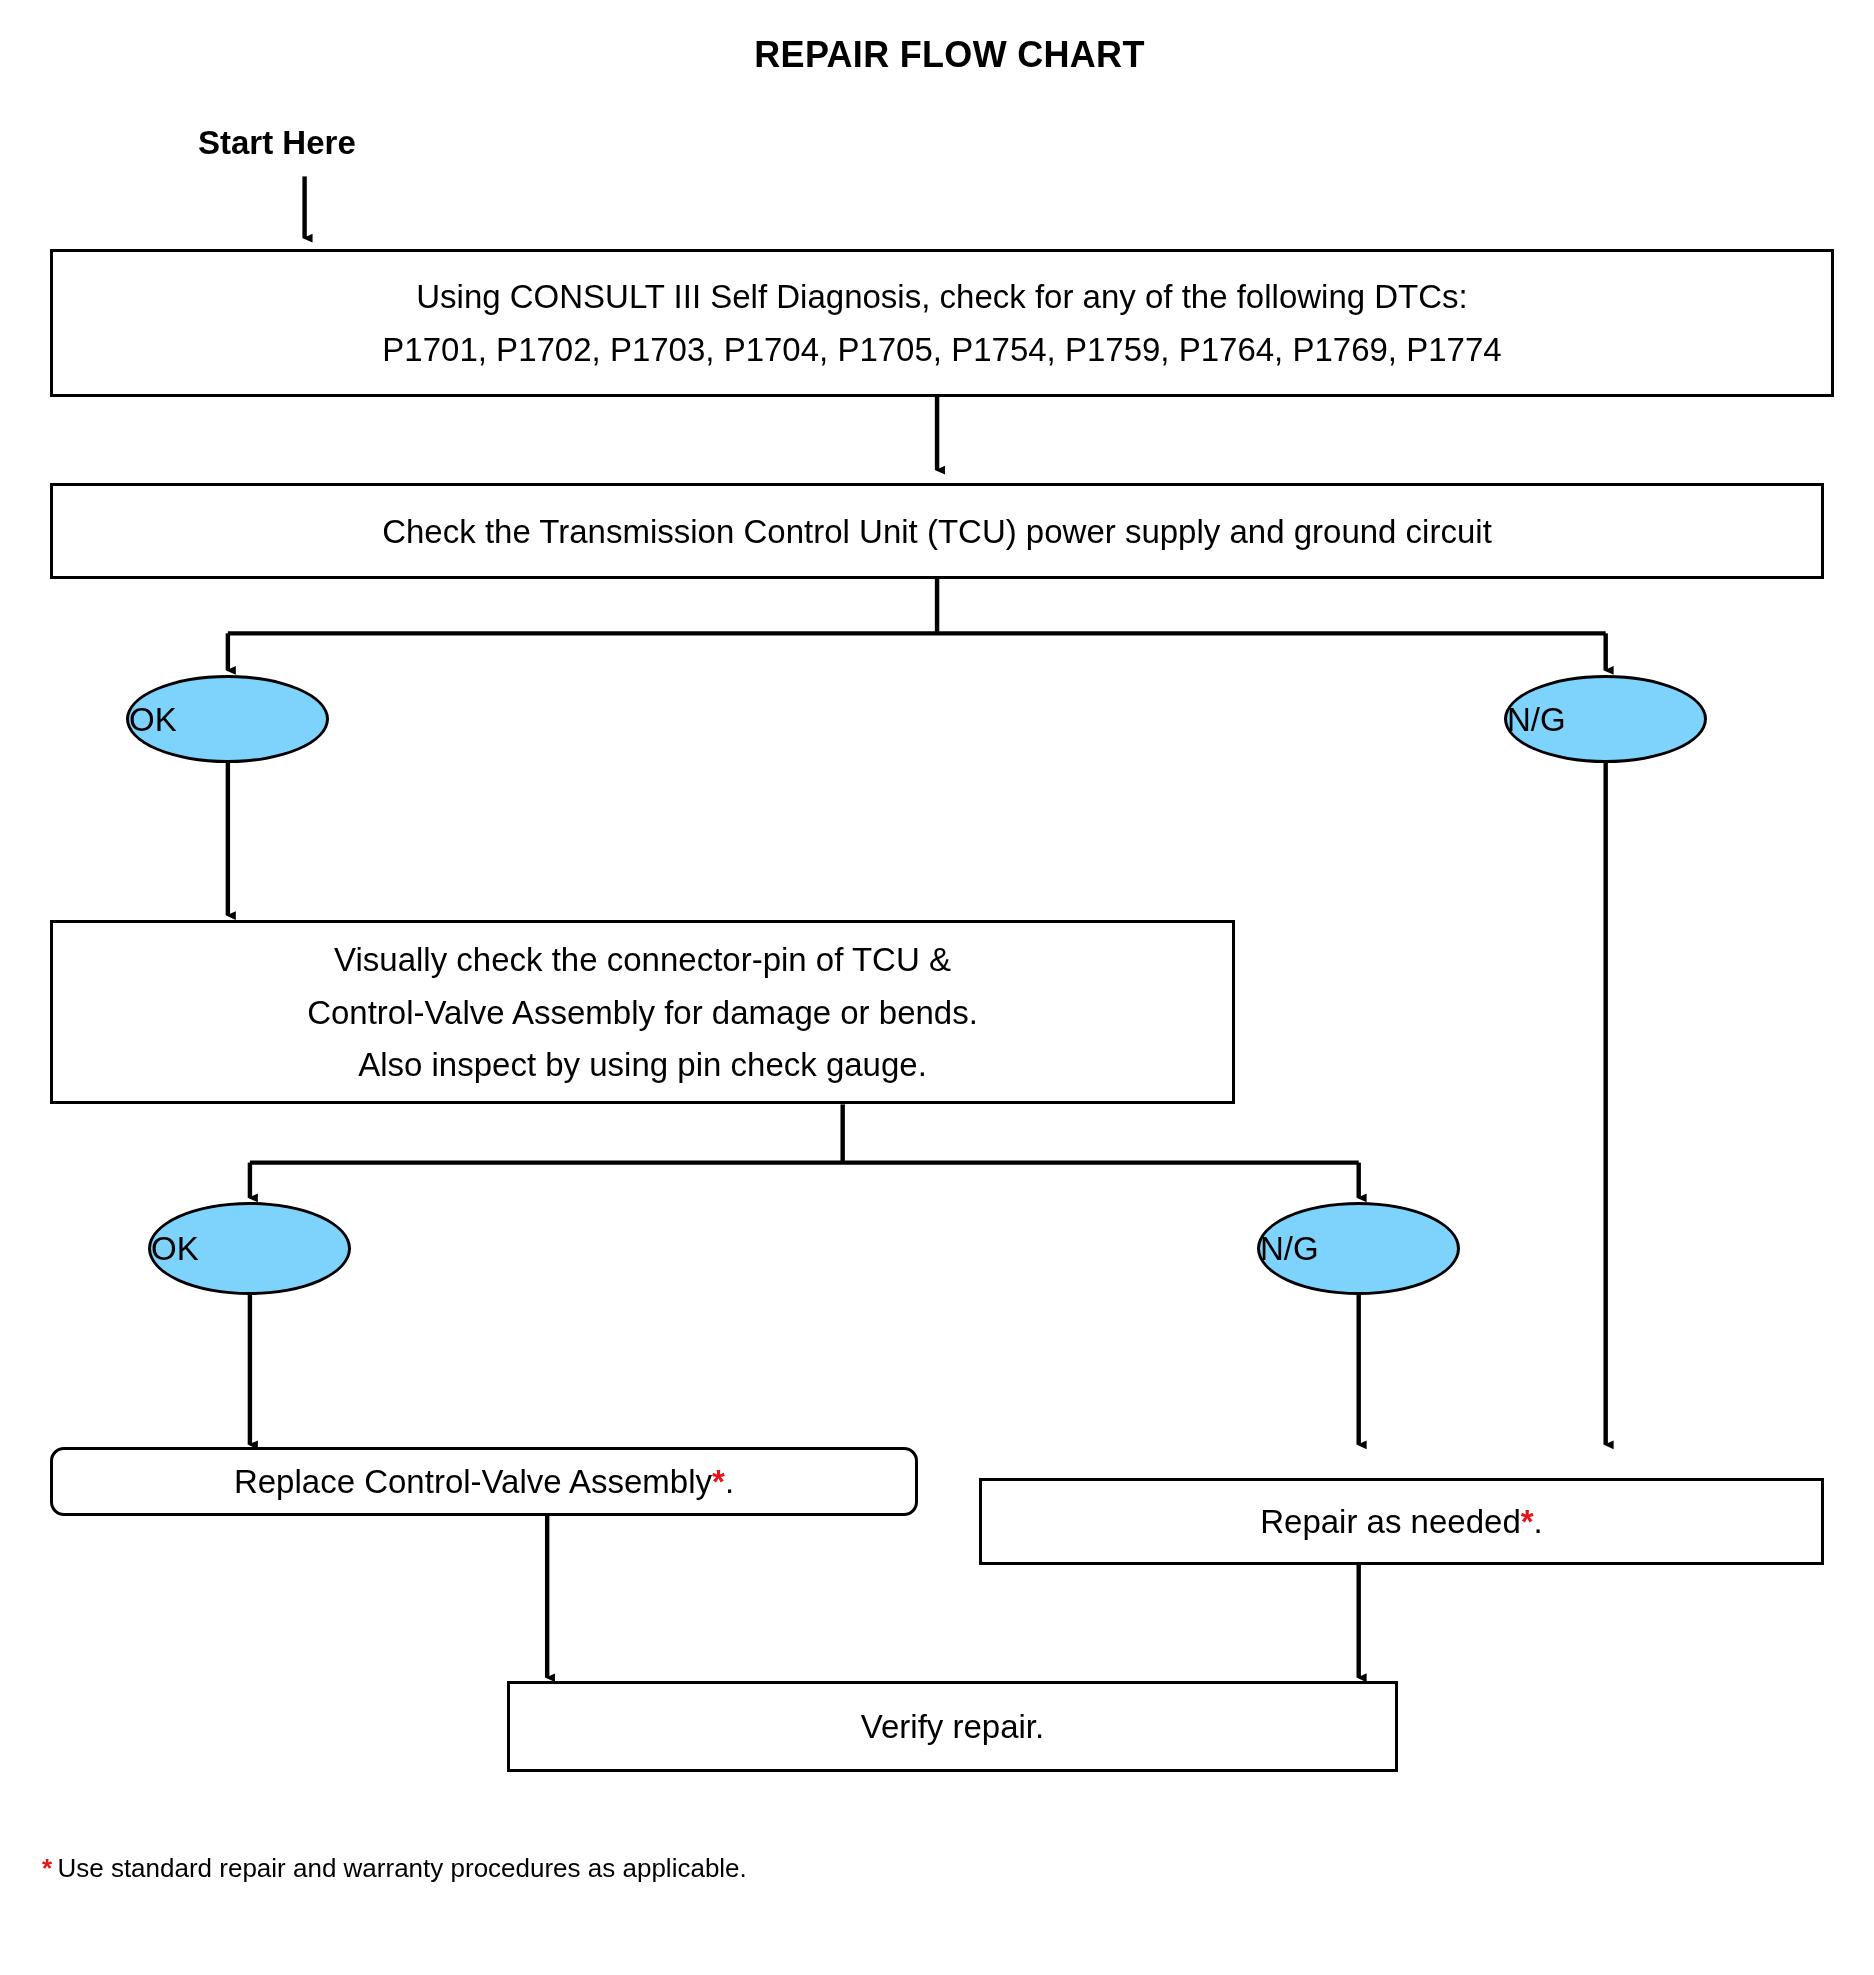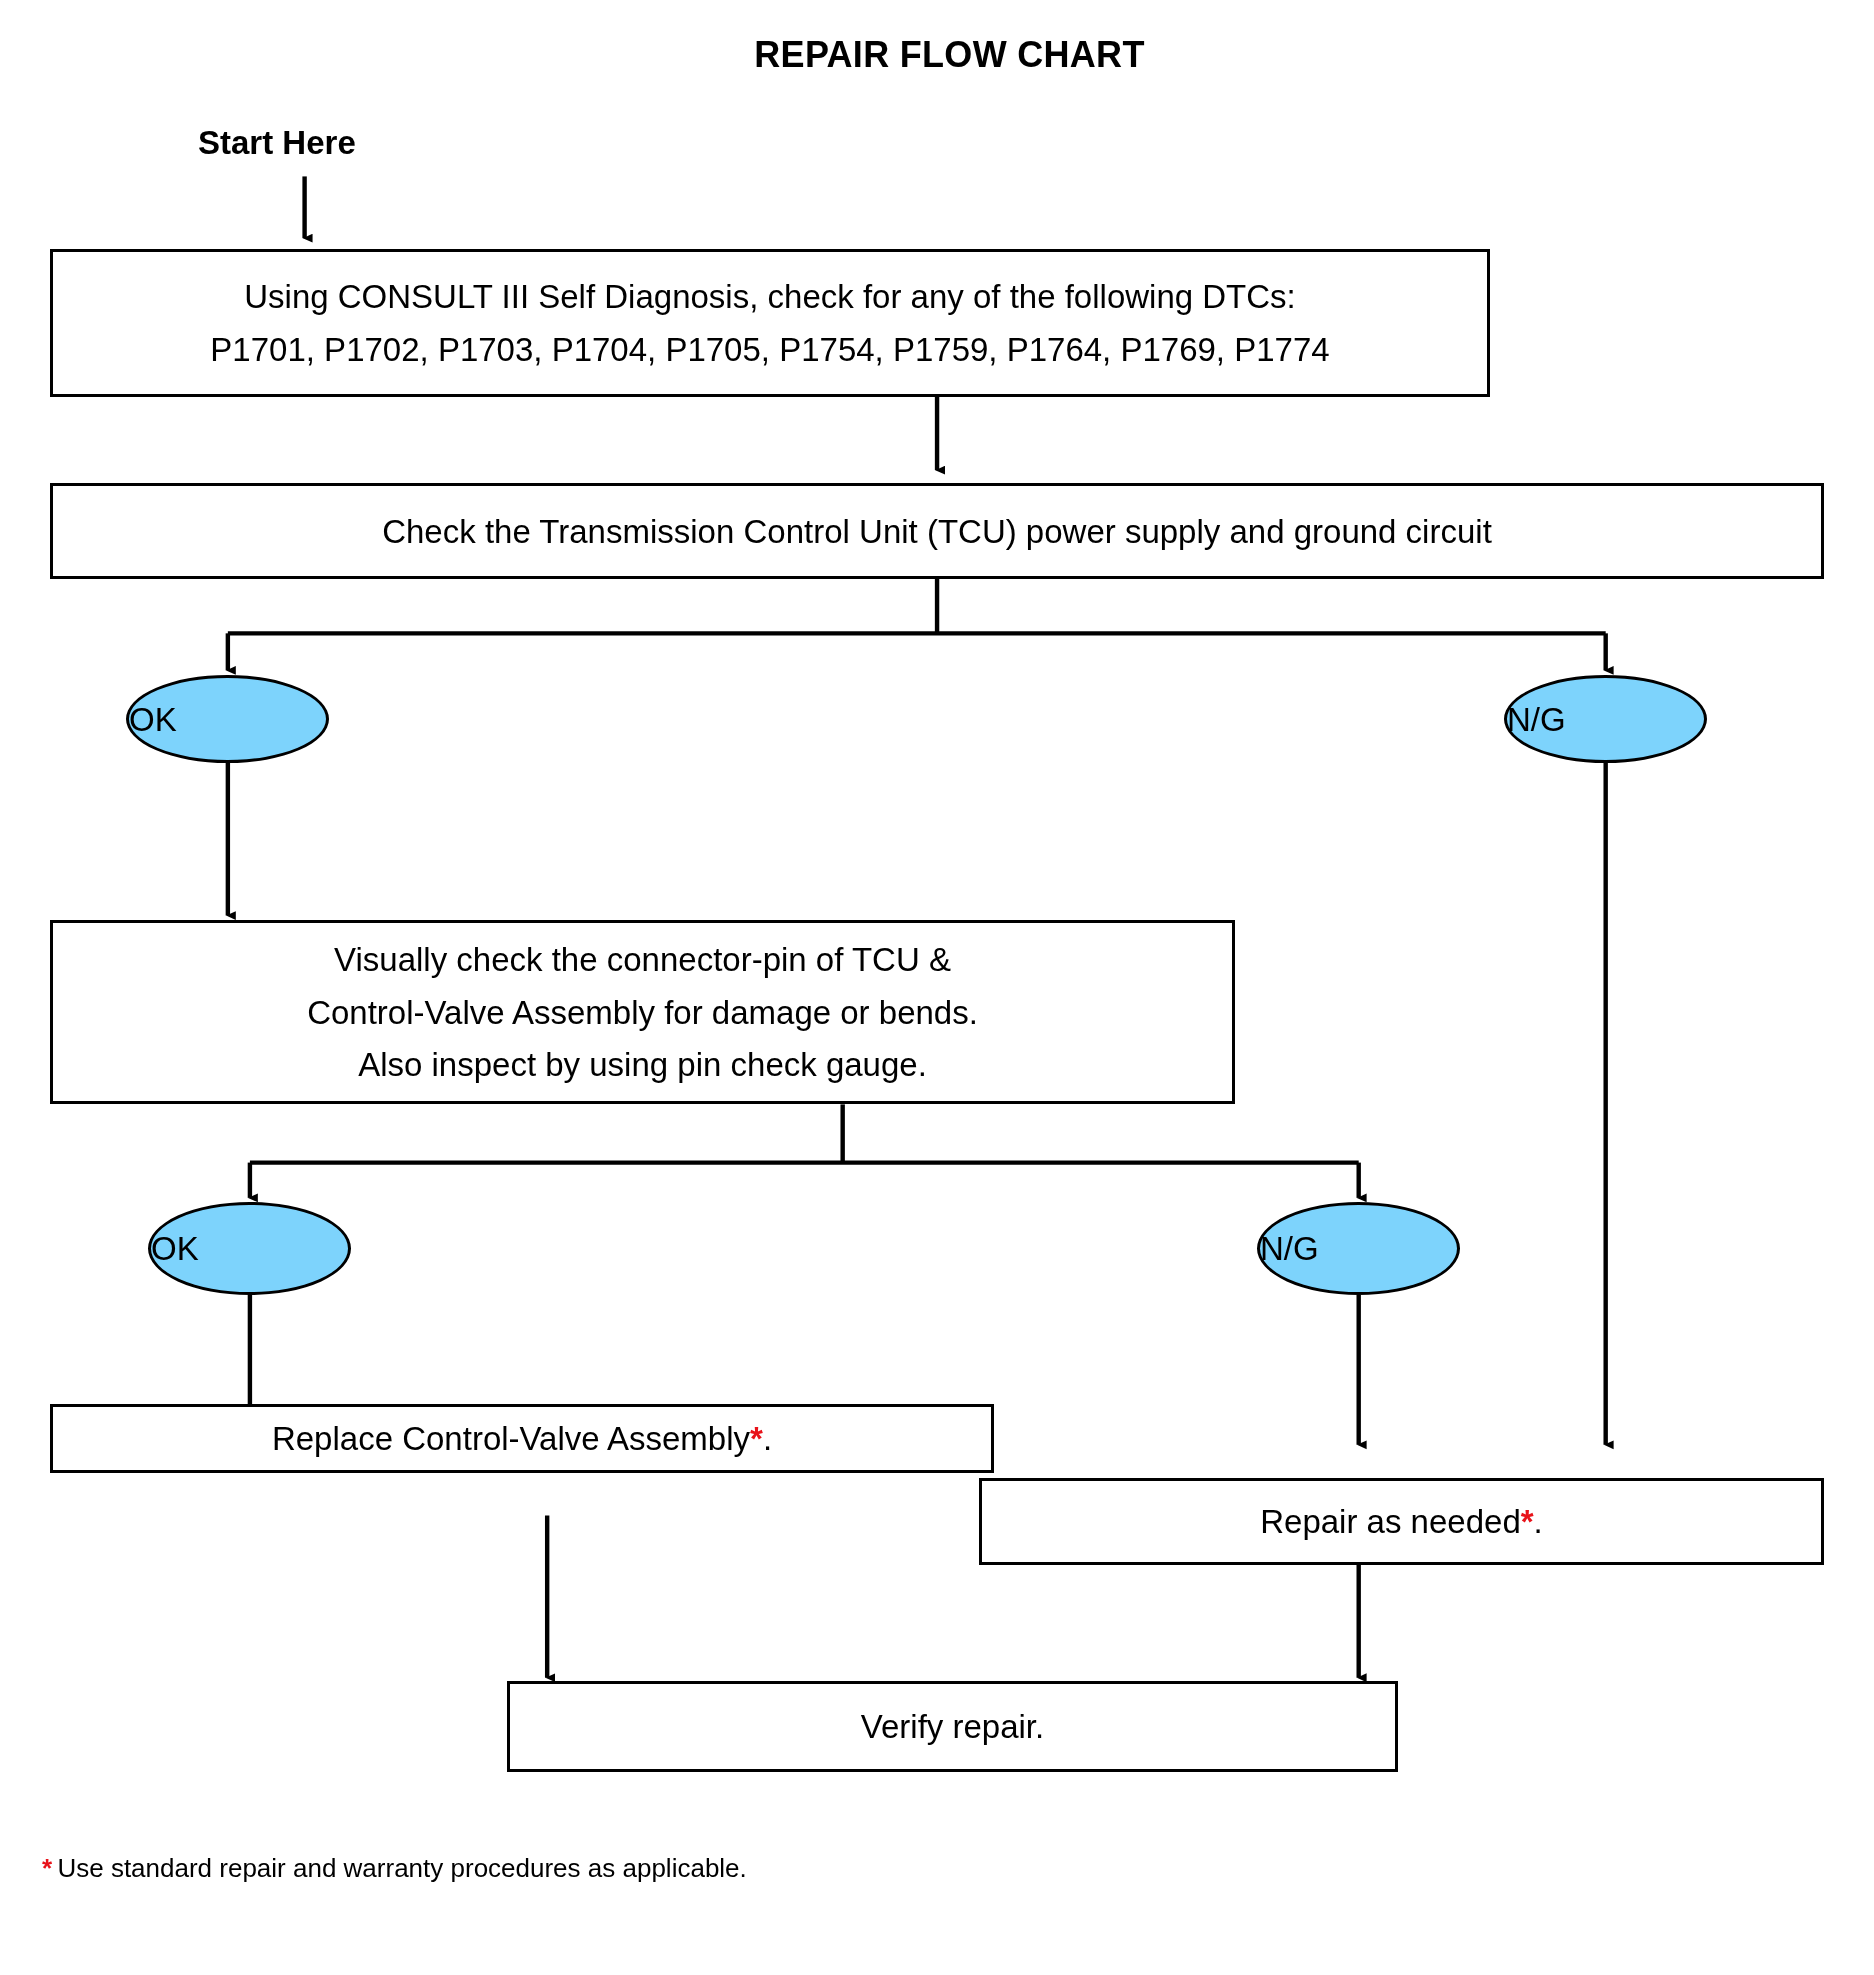--- a/index.html
+++ b/index.html
@@ -122,21 +122,21 @@
       <line x1="283" y1="1468" x2="283" y2="1638" marker-end="url(#arrow)"></line>
 
       <line x1="1540" y1="1468" x2="1540" y2="1638" marker-end="url(#arrow)"></line>
 
       <line x1="620" y1="1718" x2="620" y2="1902" marker-end="url(#arrow)"></line>
 
       <line x1="1540" y1="1718" x2="1540" y2="1902" marker-end="url(#arrow)"></line>
     </g>
   </svg>
 
-  <div class="node-box" style="left:50px; top:249px; width:1440px; height:148px;">
+  <div class="node-box" style="left:50px; top:249px; width:1784px; height:148px;">
     <span class="line">Using CONSULT III Self Diagnosis, check for any of the following DTCs:</span>
     <span class="line">P1701, P1702, P1703, P1704, P1705, P1754, P1759, P1764, P1769, P1774</span>
   </div>
 
   <div class="node-box" style="left:50px; top:483px; width:1774px; height:96px;">
     <span class="line">Check the Transmission Control Unit (TCU) power supply and ground circuit</span>
   </div>
 
   <div class="dec-node" style="left:126px; top:675px; width:203px; height:88px;">
     <span>OK</span>
@@ -153,21 +153,21 @@
   </div>
 
   <div class="dec-node" style="left:148px; top:1202px; width:203px; height:93px;">
     <span>OK</span>
   </div>
 
   <div class="dec-node" style="left:1257px; top:1202px; width:203px; height:93px;">
     <span>N/G</span>
   </div>
 
-  <div class="node-box" style="left:50px; top:1404px; width:944px; height:69px;">
+  <div class="node-box" style="left:50px; top:1447px; width:868px; height:69px;border-radius:14px;">
     <span class="line"><span>Replace Control-Valve Assembly</span><span class="ast">*</span><span>.</span></span>
   </div>
 
   <div class="node-box" style="left:979px; top:1478px; width:845px; height:87px;">
     <span class="line"><span>Repair as needed</span><span class="ast">*</span><span>.</span></span>
   </div>
 
   <div class="node-box" style="left:507px; top:1681px; width:891px; height:91px;">
     <span class="line">Verify repair.</span>
   </div>

